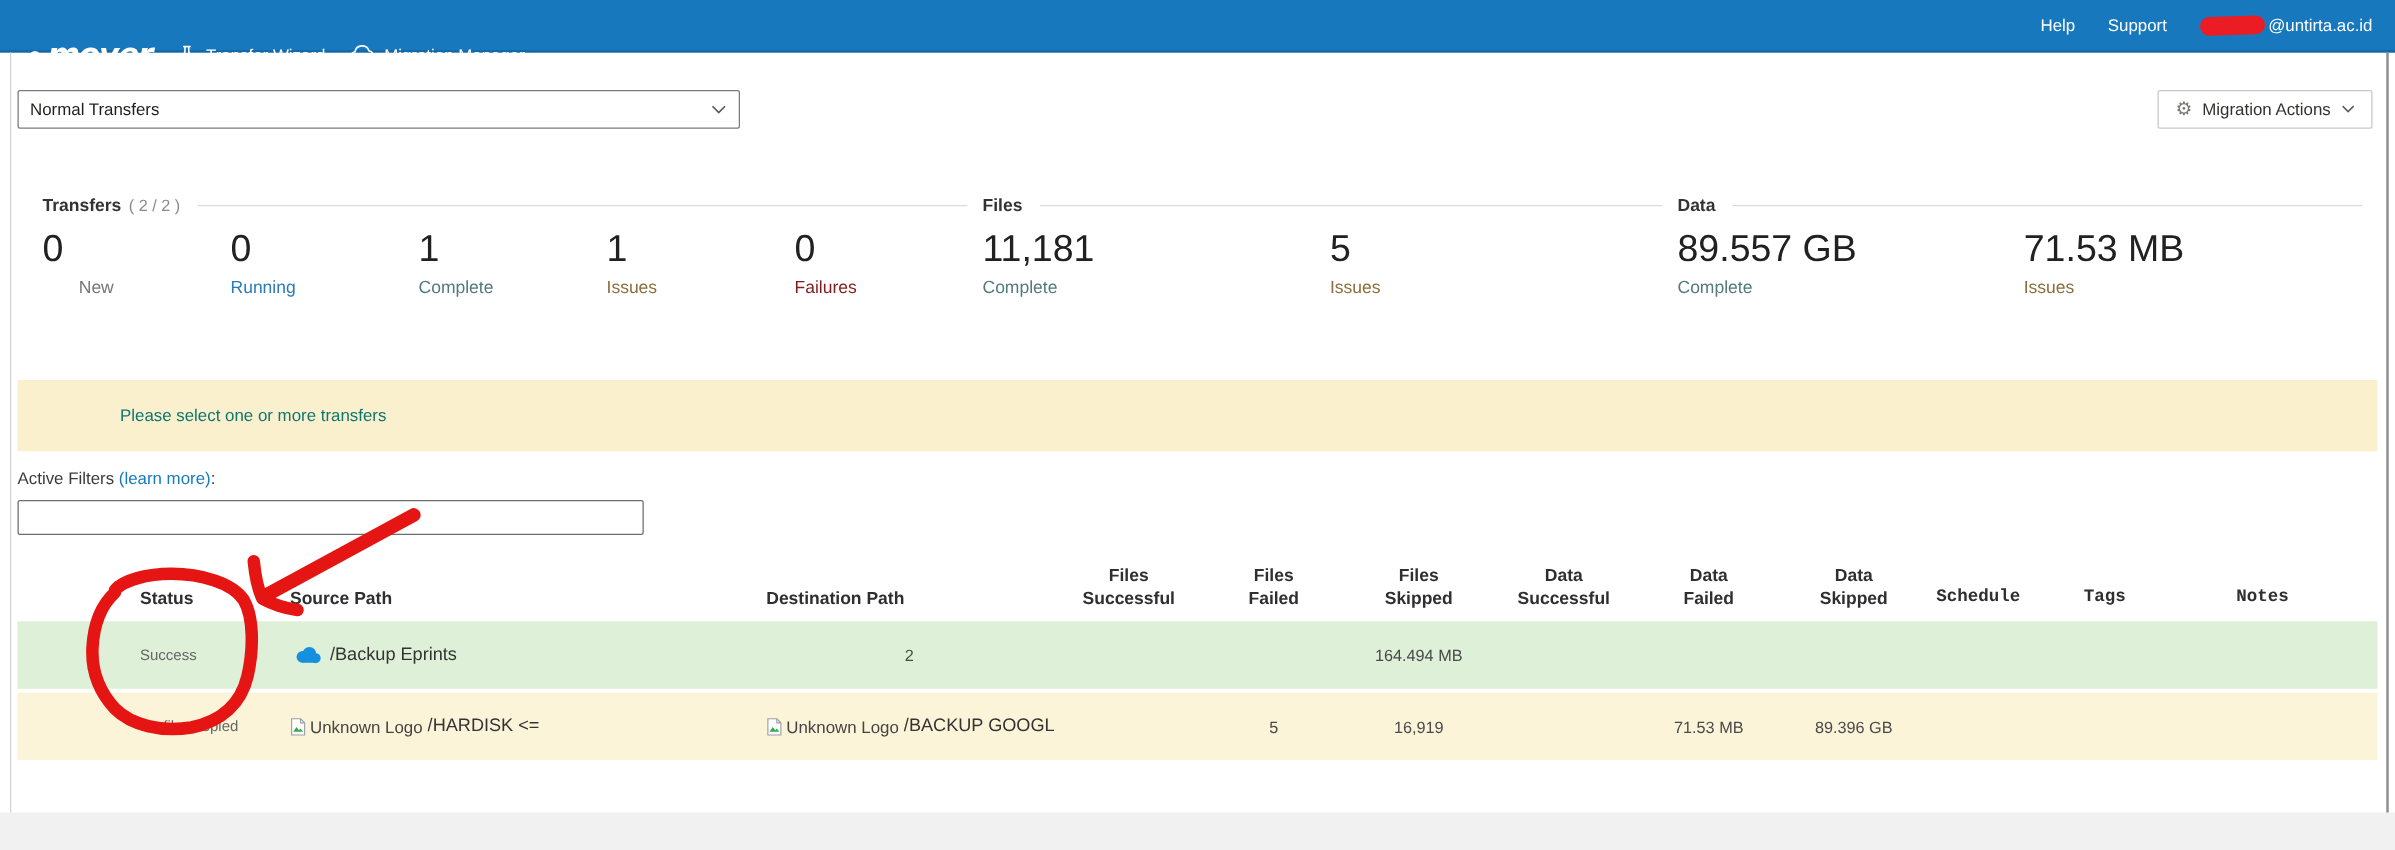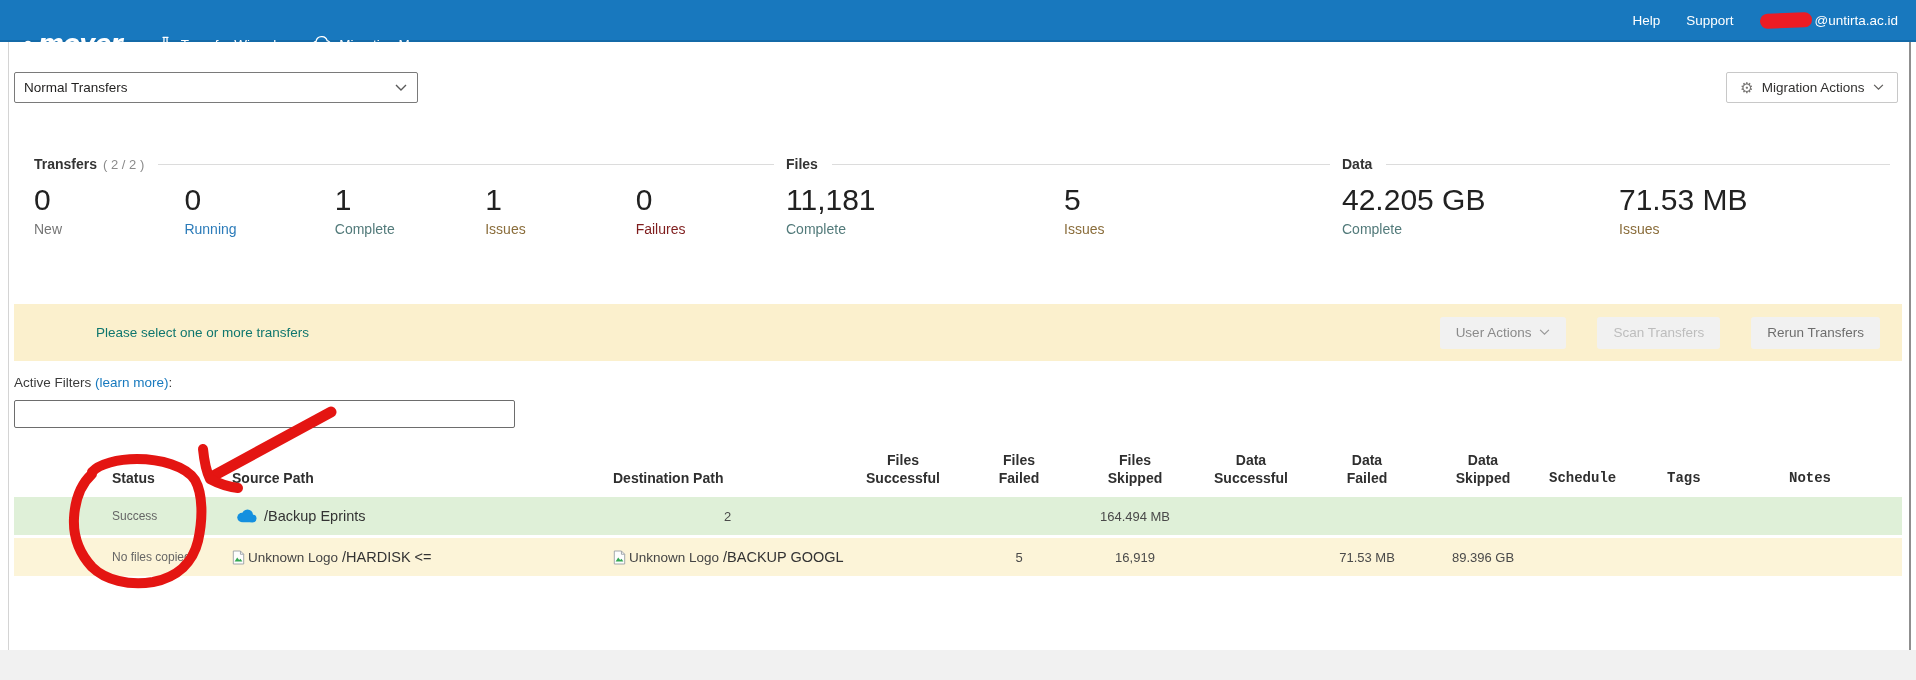--- a/index.html
+++ b/index.html
@@ -6,31 +6,31 @@
   body{
     width:1916px;height:680px;position:relative;overflow:hidden;background:#ffffff;
     font-family:"Liberation Sans","DejaVu Sans",sans-serif;
     -webkit-font-smoothing:antialiased;
   }
   
   .navbar{
     height:42px;display:flex;align-items:center;justify-content:space-between;
     padding:0 18px 0 20px;border-bottom:2px solid #146aa8;box-sizing:border-box;
   }
-  .nav-left{display:flex;align-items:center;gap:35px;margin-top:48px;}
+  .nav-left{display:flex;align-items:center;gap:19px;margin-top:48px;}
   .logo{display:flex;align-items:flex-end;gap:3px;color:#fff;cursor:pointer;}
   .logo-text{font-size:25px;font-weight:bold;font-style:italic;letter-spacing:-1px;line-height:24px;font-family:"DejaVu Sans",sans-serif;}
   .nav-item{display:flex;align-items:center;gap:7px;color:#fff;font-size:13.5px;cursor:pointer;}
   .nav-right{display:flex;align-items:center;gap:26px;}
   .redaction{display:inline-block;width:52px;height:15px;border-radius:8px;transform:rotate(-2deg);margin-right:2px;}
   .account{gap:1px;}
   
   .toolbar{margin:30px 18px 0 14px;display:flex;justify-content:space-between;align-items:flex-start;}
   .select-box{
-    width:404px;height:31px;box-sizing:border-box;border:1px solid #7a7a7a;border-radius:2px;
+    width:578px;height:31px;box-sizing:border-box;border:1px solid #7a7a7a;border-radius:2px;
     background:#fff;display:flex;align-items:center;justify-content:space-between;
     padding:0 10px 0 9px;font-size:13.5px;color:#201f1e;cursor:pointer;
   }
   .mig-btn{
     width:172px;height:31px;box-sizing:border-box;border:1px solid #c8c8c8;border-radius:2px;
     background:#fff;display:flex;align-items:center;justify-content:center;gap:8px;
     font-size:13.5px;color:#323130;cursor:pointer;
   }
   .gear{font-size:15px;color:#797775;line-height:15px;}
   .chev{color:#5f5d5b;display:inline-flex;}
@@ -63,21 +63,21 @@
   .filters-link{color:#1779be;cursor:pointer;}
   .filter-input{margin:10px 14px 0;display:block;width:501px;height:28px;box-sizing:border-box;border:1px solid #6d6d6d;border-radius:2px;padding:0 8px;font-size:13px;font-family:inherit;}
   
   .table{margin:14px 14px 0;--cols:218px 378px 235px 116px 116px 116px 116px 116px 116px 118px 122px 1fr;}
   .thead{display:grid;grid-template-columns:var(--cols);align-items:end;height:55px;box-sizing:border-box;padding-bottom:10px;}
   .th{font-size:14px;font-weight:600;color:#2f2f2f;line-height:18px;}
   .th-status{padding-left:98px;}
   .th-dest{padding-left:3px;}
   .th-num{display:flex;flex-direction:column;align-items:center;text-align:center;}
   .th-left{padding-left:8px;font-family:Liberation Mono, monospace;}
-  .trow{display:grid;grid-template-columns:var(--cols);height:38px;align-items:center;}
+  .trow{display:grid;grid-template-columns:var(--cols);height:54px;align-items:center;}
   .trow + .trow{margin-top:3px;}
   .td-status{padding-left:98px;font-size:12px;color:#666;}
   .td-path{display:flex;align-items:center;font-size:14.5px;color:#333;cursor:pointer;}
   .td-path .picon{margin-right:7px;display:inline-flex;flex:none;}
   .td-path .alt{font-size:13.5px;color:#444;margin-right:4px;white-space:nowrap;}
   .td-path .ptxt{white-space:nowrap;overflow:hidden;}
   .td-dest{padding-left:3px;}
   .td-num{text-align:center;font-size:13px;color:#4a4a4a;}
   
   .annotation{position:absolute;left:0;top:0;pointer-events:none;z-index:50;}
@@ -154,21 +154,21 @@
 <div class="stats">
   <div class="stat-group sg-transfers">
     <div class="stat-header">
       <span class="stat-title">Transfers</span>
       <span class="stat-suffix">( 2 / 2 )</span>
       <span class="stat-line"></span>
     </div>
     <div class="stat-items">
       <div class="stat-item">
         <div class="stat-value">0</div>
-        <div class="stat-label" style="color: rgb(118, 118, 118);">New</div>
+        <div class="stat-label" style="color: rgb(118, 118, 118); margin-left: 29px;">New</div>
       </div>
       <div class="stat-item">
         <div class="stat-value">0</div>
         <div class="stat-label" style="color: rgb(43, 123, 185);">Running</div>
       </div>
       <div class="stat-item">
         <div class="stat-value">1</div>
         <div class="stat-label" style="color: rgb(82, 122, 122);">Complete</div>
       </div>
       <div class="stat-item">
@@ -197,49 +197,33 @@
       </div>
     </div>
   </div>
   <div class="stat-group sg-data">
     <div class="stat-header">
       <span class="stat-title">Data</span>
       <span class="stat-line"></span>
     </div>
     <div class="stat-items">
       <div class="stat-item">
-        <div class="stat-value">42.205 GB</div>
+        <div class="stat-value">89.557 GB</div>
         <div class="stat-label" style="color: rgb(82, 122, 122);">Complete</div>
       </div>
       <div class="stat-item">
         <div class="stat-value">71.53 MB</div>
         <div class="stat-label" style="color: rgb(138, 109, 59);">Issues</div>
       </div>
     </div>
   </div>
 </div>
 
 <div class="banner" style="background-color: rgb(251, 240, 205);">
   <span class="banner-msg" style="color: #0f766e;">Please select one or more transfers</span>
-  <div class="banner-btns">
-    <button class="bn-btn bn-user">
-      <span>User Actions</span>
-      <span class="chev">
-          <svg width="11" height="7" viewBox="0 0 12 8">
-            <path d="M1 1l5 5 5-5" fill="none" stroke="#9a9a9a" stroke-width="1.4"></path>
-          </svg>
-        </span>
-    </button>
-    <button class="bn-btn bn-scan">
-      <span>Scan Transfers</span>
-    </button>
-    <button class="bn-btn bn-rerun">
-      <span>Rerun Transfers</span>
-    </button>
-  </div>
 </div>
 
 <div class="filters-row">
   <span>Active Filters </span><span class="filters-link">(learn more)</span><span>:</span>
 </div>
 <input class="filter-input" type="text" value="" style="">
 
 <div class="table">
   <div class="thead">
     <div class="th th-status">Status</div>

